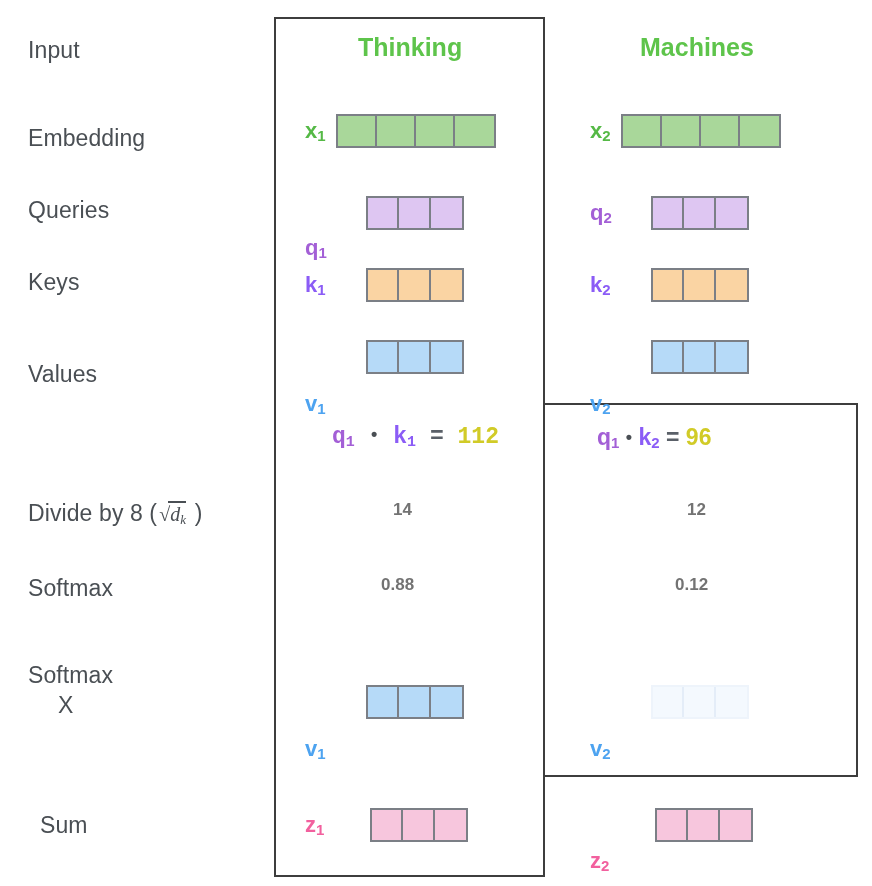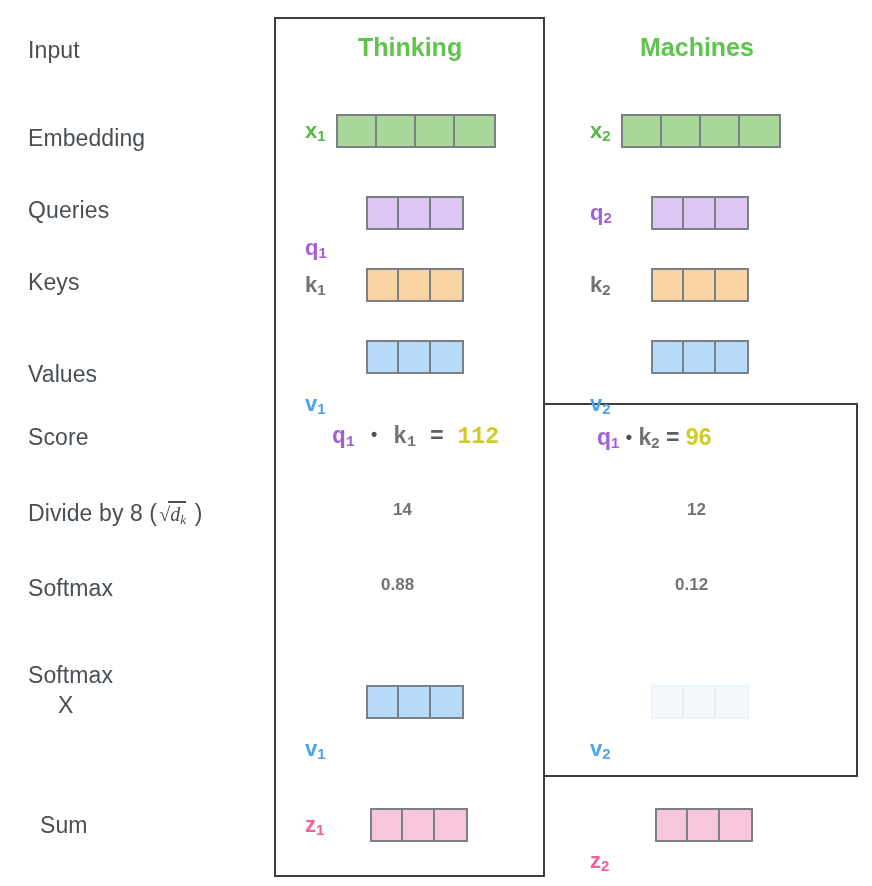--- a/index.html
+++ b/index.html
@@ -98,21 +98,21 @@
     font-weight: bold;
     white-space: nowrap;
   }
   .vec-label .sub {
     font-size: 15px;
     vertical-align: -3px;
     font-weight: bold;
   }
   .c-green  { color: #55b946; }
   .c-purple { color: #a35fd6; }
-  .c-orange { color: #737373; }
+  .c-orange { color: #8b5cf6; }
   .c-blue   { color: #4da3f0; margin-top: 47px; }
   .c-pink   { color: #f2609e; }
   .c-olive  { color: #d1cb27; }
 
   
   .strip {
     position: absolute;
     display: flex;
     box-sizing: border-box;
     border: 2px solid #7b7f86;
@@ -178,21 +178,20 @@
   <div class="row-label" style="top:37px;">Input</div>
 
   <div class="row-label" style="top:125px;">Embedding</div>
 
   <div class="row-label" style="top:197px;">Queries</div>
 
   <div class="row-label" style="top:269px;">Keys</div>
 
   <div class="row-label" style="top:361px;">Values</div>
 
-  <div class="row-label" style="top:424px;">Score</div>
 
   <div class="row-label" style="top:500px;">
     <span>Divide by 8 (</span><span class="sqrt-wrap"><span class="bar"></span><span class="mathvar">√</span><span class="mathvar">d</span><span class="sub-k">k</span></span>&nbsp;<span>)</span>
   </div>
 
   <div class="row-label" style="top:575px;">Softmax</div>
 
   <div class="row-label multiline" style="top:660px;">
     <span>Softmax</span>
     <span class="sub-center">X</span>

